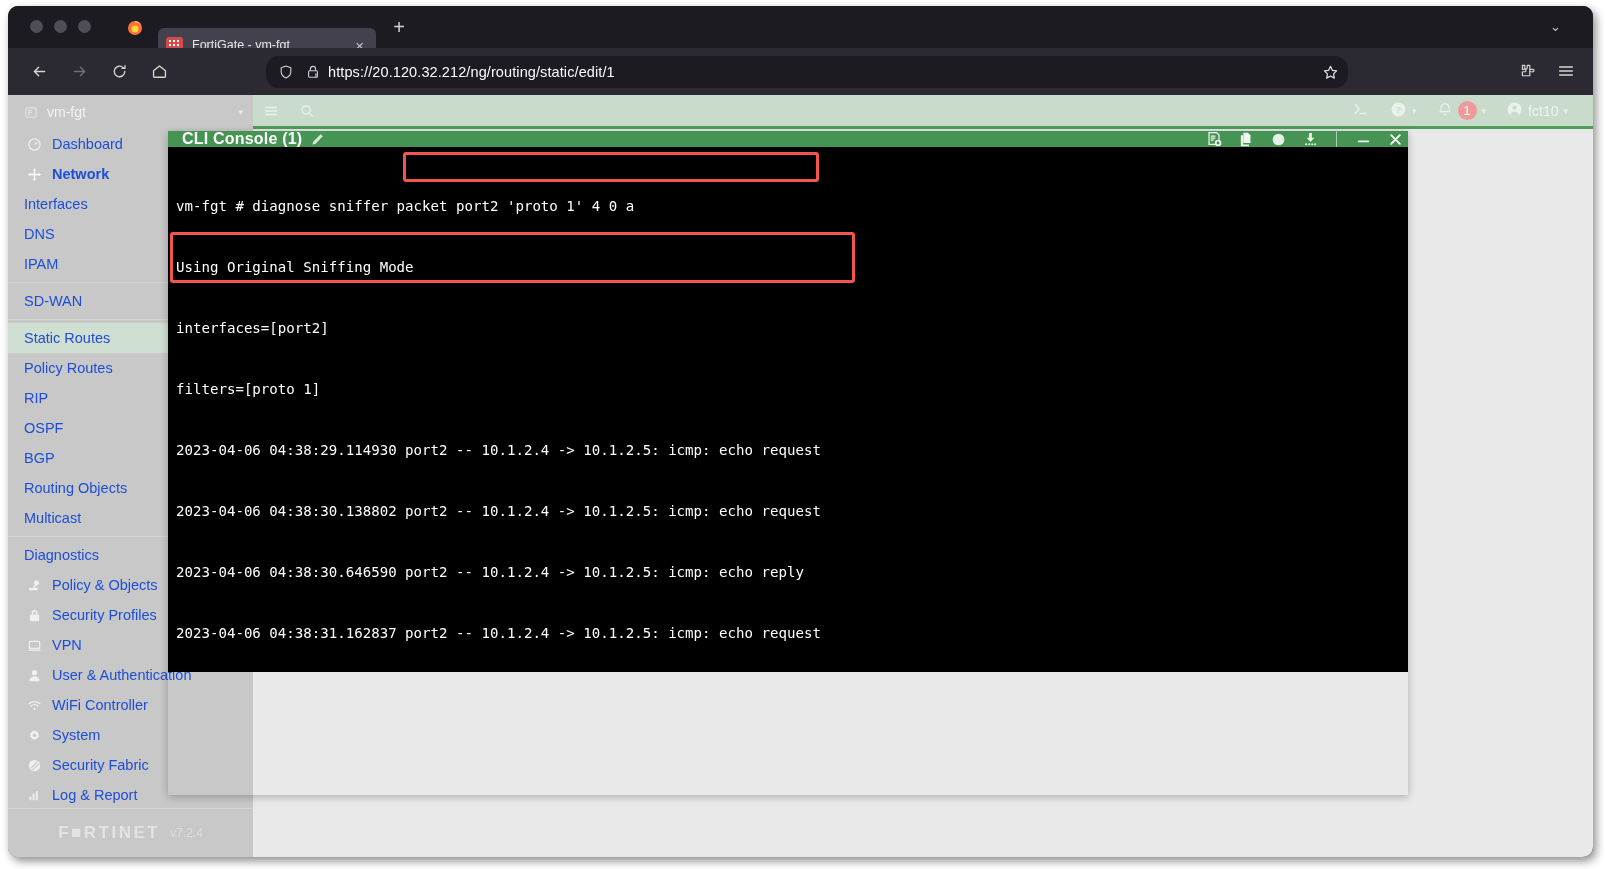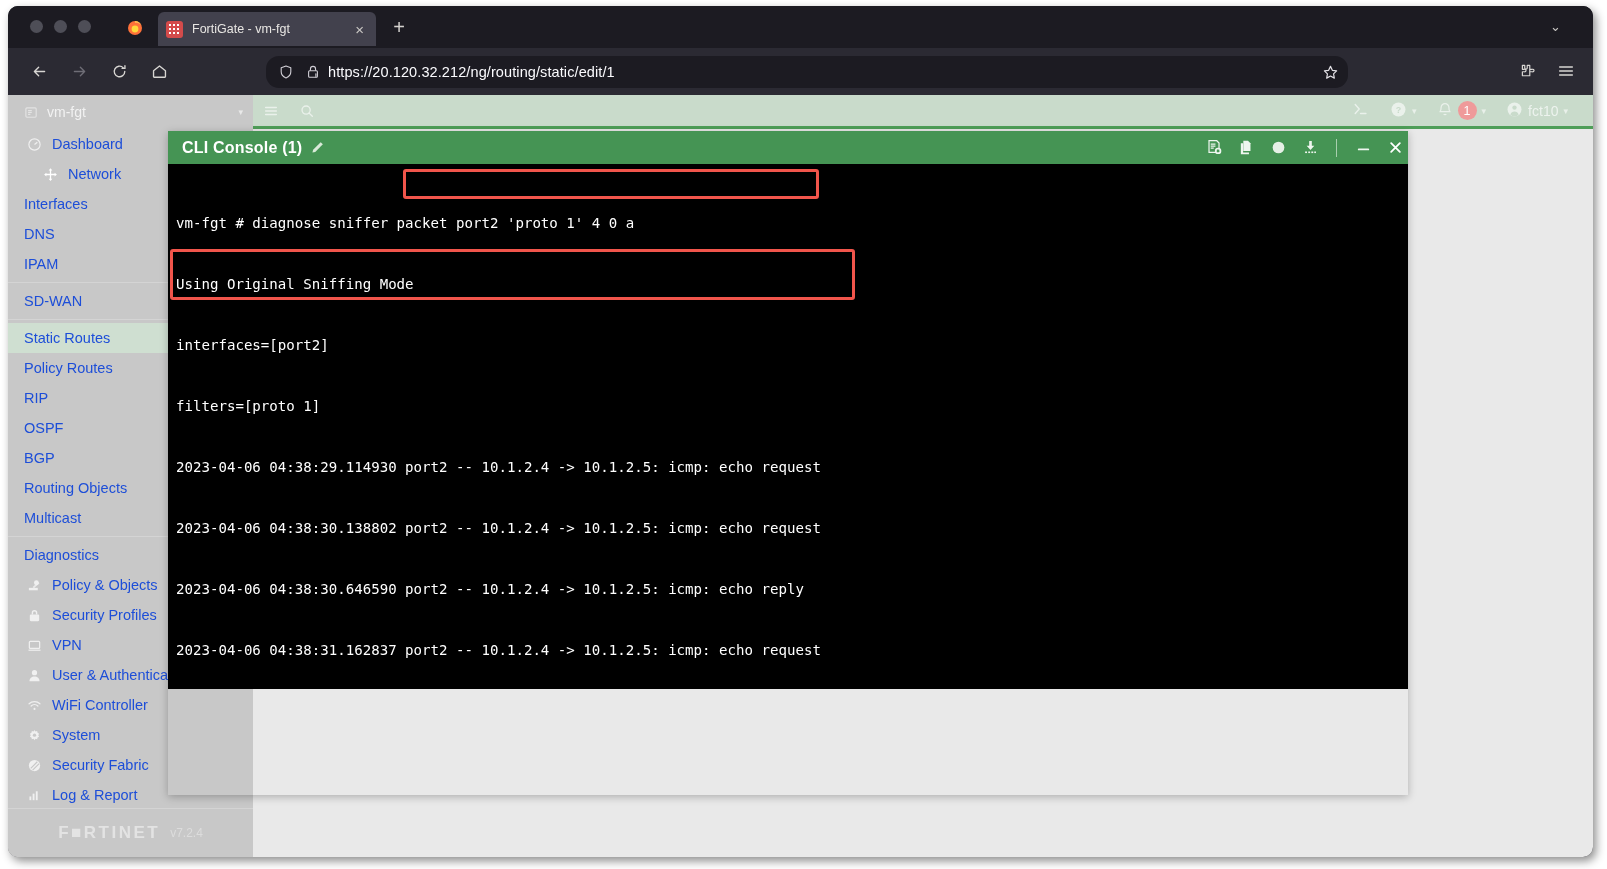--- a/index.html
+++ b/index.html
@@ -44,21 +44,21 @@
     border-radius: 50%;
     background: #4e4e57;
   }
   .ffbadge {
     position: absolute;
     left: 118px; top: 12px;
     width: 18px; height: 18px;
   }
   .tab {
     position: absolute;
-    left: 150px; top: 6px;
+    left: 150px; top: 22px;
     width: 218px; height: 34px;
     background: #42414d;
     border-radius: 6px 6px 0 0;
     display: flex;
     align-items: center;
     padding: 0 8px;
     box-sizing: border-box;
   }
   .tabfav {
     width: 17px; height: 17px;
@@ -204,21 +204,21 @@
   }
   .navitem .nicon {
     width: 20px;
     margin-right: 8px;
     display: flex;
     align-items: center;
     justify-content: center;
     flex: 0 0 auto;
   }
   .navitem.sub { font-size: 14.5px; }
-  .navitem.active-parent { font-weight: normal; margin-left: 16px; }
+  .navitem.active-parent { font-weight: bold; }
   .navitem.selected { background: #cfdfd1; }
   .navdivider {
     height: 1px;
     background: #d4d4d4;
     margin: 3px 0;
   }
   .footer {
     position: absolute;
     left: 0; bottom: 0;
     width: 245px;
@@ -287,21 +287,21 @@
   .caret { font-size: 9px; opacity: .9; }
   
   .cli {
     position: absolute;
     left: 160px; top: 36px;
     width: 1240px;
     height: 664px;
     box-shadow: 0 2px 8px rgba(0,0,0,0.25);
   }
   .cli-head {
-    height: 33px;
+    height: 16px;
     background: #459454;
     display: flex;
     align-items: center;
     padding: 0 3px 0 14px;
     box-sizing: border-box;
   }
   .cli-title {
     color: #ffffff;
     font-size: 16px;
     font-weight: bold;

